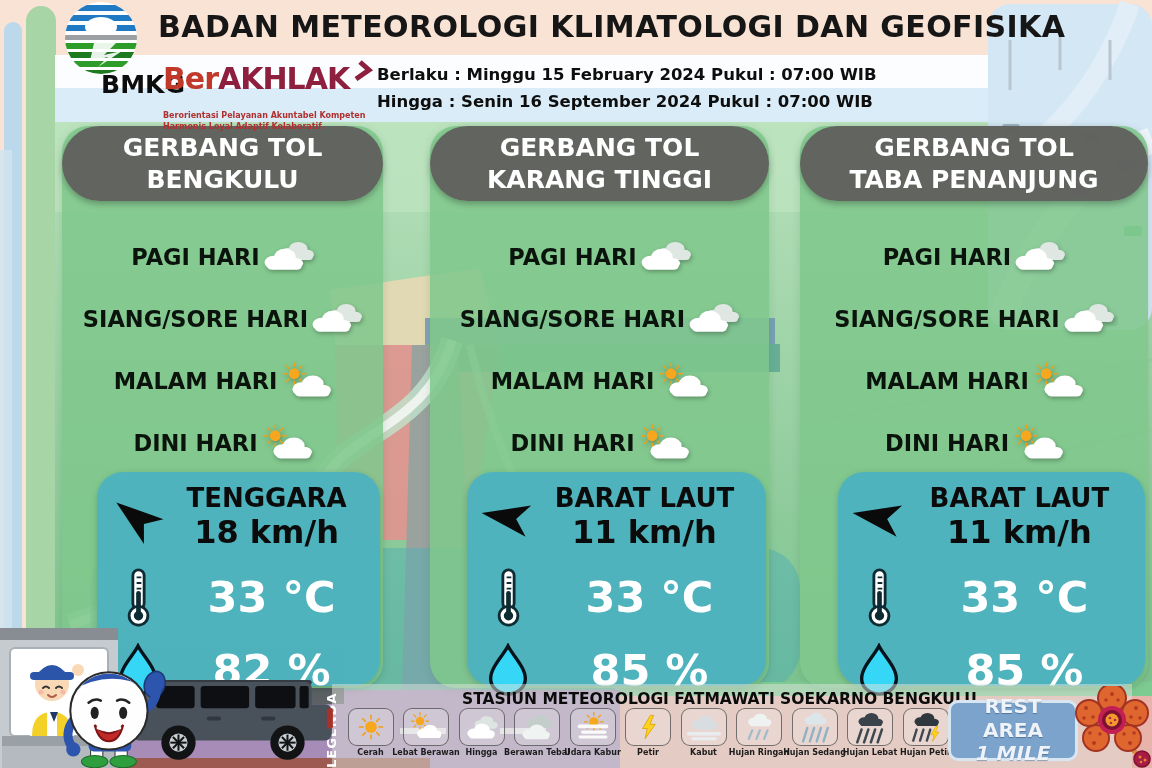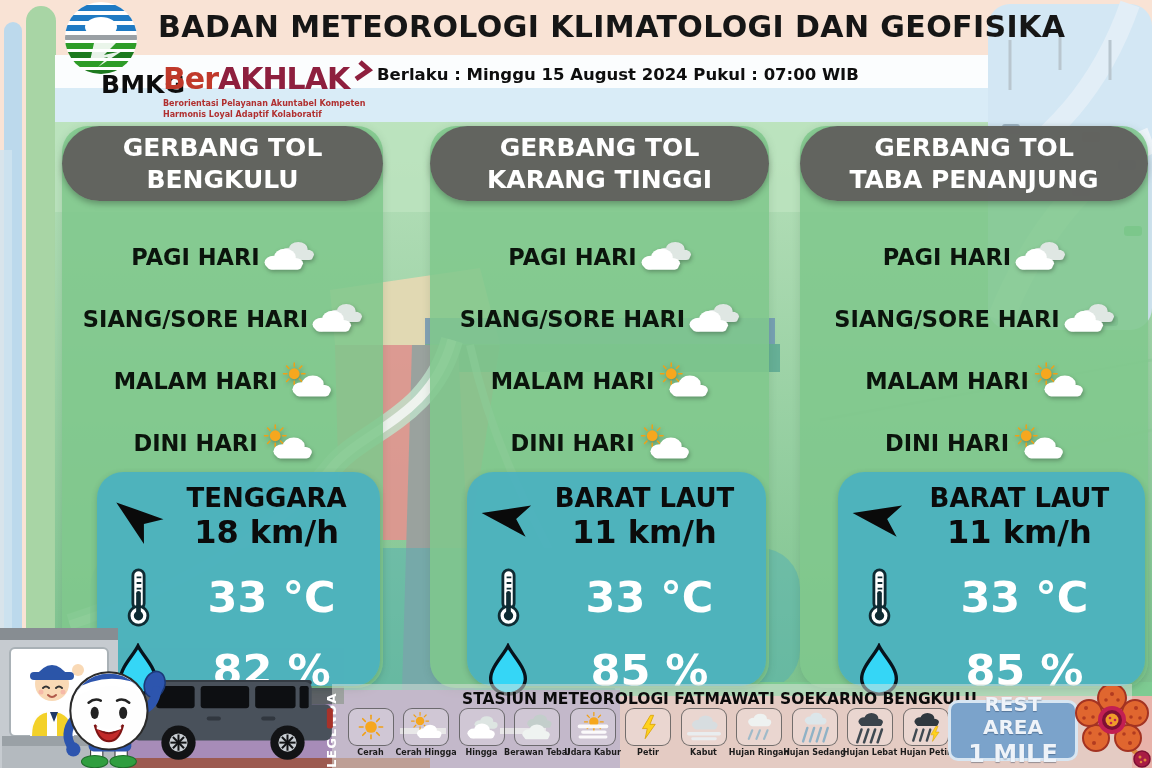--- a/index.html
+++ b/index.html
@@ -15,21 +15,21 @@
   .agency-title{position:absolute;left:158px;top:9px;width:905px;text-align:center;z-index:3;
     font-size:30px;font-weight:bold;color:#161616;letter-spacing:.4px;white-space:nowrap;}
   .bmkg-logo{position:absolute;left:64px;top:1px;width:74px;height:74px;z-index:3;}
   .bmkg-label{position:absolute;left:56px;top:70px;width:90px;text-align:center;z-index:3;
     font-size:25px;font-weight:bold;color:#0d0d0d;margin-left:42px;}
   .berakhlak{position:absolute;left:163px;top:64px;width:215px;z-index:3;line-height:1;}
   .berakhlak-title{font-size:30px;font-weight:bold;letter-spacing:-1px;}
   .berakhlak-title .pre{color:#c0392b;}
   .berakhlak-title .suf{color:#8e1f3e;}
   .berakhlak-arrow{position:absolute;left:190px;top:-8px;width:22px;height:22px;}
-  .berakhlak-tagline{margin-top:4px;font-size:8px;font-weight:bold;color:#b03030;line-height:1.4;}
+  .berakhlak-tagline{margin-top:16px;font-size:8px;font-weight:bold;color:#b03030;line-height:1.4;}
   .validity{position:absolute;left:377px;top:61px;z-index:3;}
   .validity div{font-size:16.5px;font-weight:bold;color:#0e0e0e;line-height:1.65;white-space:nowrap;}
 
   
   .station{position:absolute;top:126px;height:562px;border-radius:26px;z-index:2;
     background:rgba(128,199,140,.88);box-shadow:0 2px 8px rgba(40,80,50,.15);}
   #col1{left:62px;width:321px;}
   #col2{left:430px;width:339px;}
   #col3{left:800px;width:348px;}
   .pill{position:absolute;left:0;right:0;top:0;height:75px;border-radius:40px;
@@ -67,21 +67,21 @@
   .lg-item{width:53px;display:flex;flex-direction:column;align-items:center;}
   .lg-box{width:46px;height:38px;border:1.5px solid rgba(75,75,75,.75);border-radius:9px;
     background:rgba(255,255,255,.22);display:flex;align-items:center;justify-content:center;}
   .lg-box svg{width:42px;height:34px;}
   .lg-label{margin-top:2px;font-size:8px;font-weight:bold;color:#1c1c1c;white-space:nowrap;}
   .rest-area{position:absolute;left:948px;top:700px;width:130px;height:61px;z-index:5;
     background:#7ba3cb;border:3px solid #d8e6f2;border-radius:10px;color:#eef3f9;font-weight:bold;
     display:flex;flex-direction:column;justify-content:center;text-align:center;line-height:1.18;
     text-shadow:0 1px 1px rgba(30,50,80,.4);}
   .rest-area .l1{font-size:20px;}
-  .rest-area .l2{font-size:24px;}
+  .rest-area .l2{font-size:20px;font-style:italic;}
   .booth{position:absolute;left:0;top:628px;width:118px;height:140px;z-index:4;}
   .mascot{position:absolute;left:52px;top:662px;width:122px;height:106px;z-index:6;}
   .car{position:absolute;left:126px;top:674px;width:214px;height:92px;z-index:5;}
   .rafflesia{position:absolute;left:1072px;top:686px;width:80px;height:82px;z-index:6;}
   .hidden-defs{position:absolute;width:0;height:0;overflow:hidden;}
 </style>
 </head>
 <body>
 
 <svg class="hidden-defs" aria-hidden="true">
@@ -230,21 +230,22 @@
           </svg>
       </span>
     </div>
     <div class="berakhlak-tagline">
       <div>Berorientasi Pelayanan Akuntabel Kompeten</div>
       <div>Harmonis Loyal Adaptif Kolaboratif</div>
     </div>
   </div>
 
   <div class="validity">
-    <div>Berlaku : Minggu 15 August 2024 Pukul : 07:00 WIB</div>
+    <div>Berlaku : Minggu 15 February 2024 Pukul : 07:00 WIB</div>
+    <div>Hingga : Senin 16 September 2024 Pukul : 07:00 WIB</div>
   </div>
 
   <section class="station" id="col1">
     <div class="pill">
       <span>GERBANG TOL</span>
       <span>BENGKULU</span>
     </div>
     <div class="rows">
       <div class="wrow">
         <span class="wlabel">PAGI HARI</span>
@@ -445,21 +446,21 @@
         </div>
       <div class="lg-label">Cerah</div>
     </div>
     <div class="lg-item">
       <div class="lg-box">
           <svg viewBox="0 0 48 40">
             <use href="#sun" x="6" y="2" width="22" height="22"></use>
             <use href="#cloud" x="10" y="14" width="34" height="21" fill="#ffffff"></use>
           </svg>
         </div>
-      <div class="lg-label">Cerah Hingga</div>
+      <div class="lg-label">Lebat Berawan</div>
     </div>
     <div class="lg-item">
       <div class="lg-box">
           <svg viewBox="0 0 48 40">
             <use href="#cloud" x="12" y="4" width="32" height="20" fill="#dde5e2"></use>
             <use href="#cloud" x="3" y="12" width="38" height="24" fill="#ffffff"></use>
           </svg>
         </div>
       <div class="lg-label">Hingga</div>
     </div>

